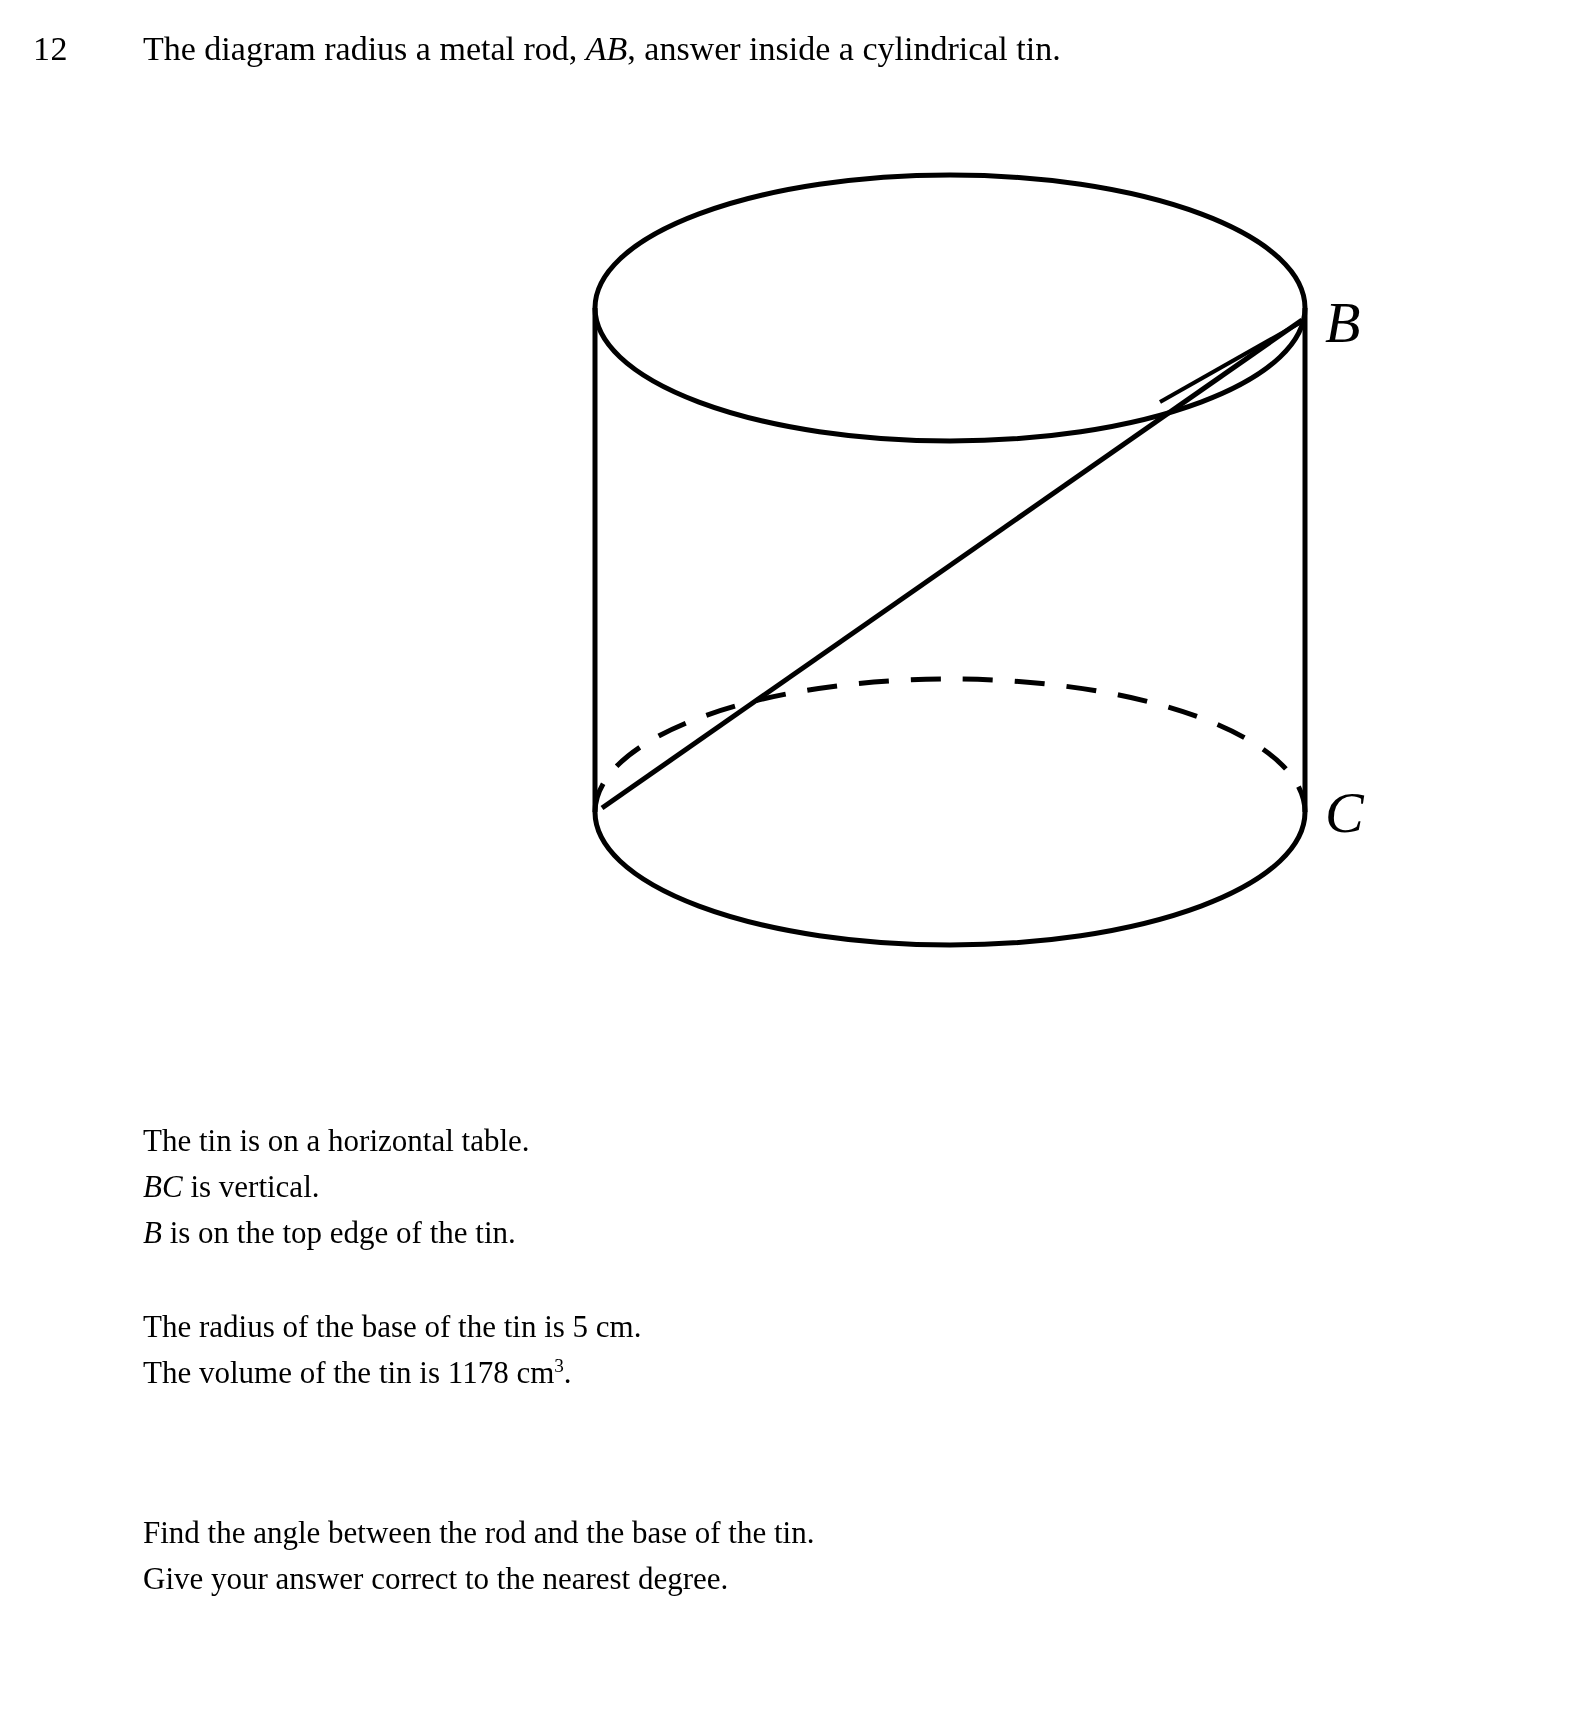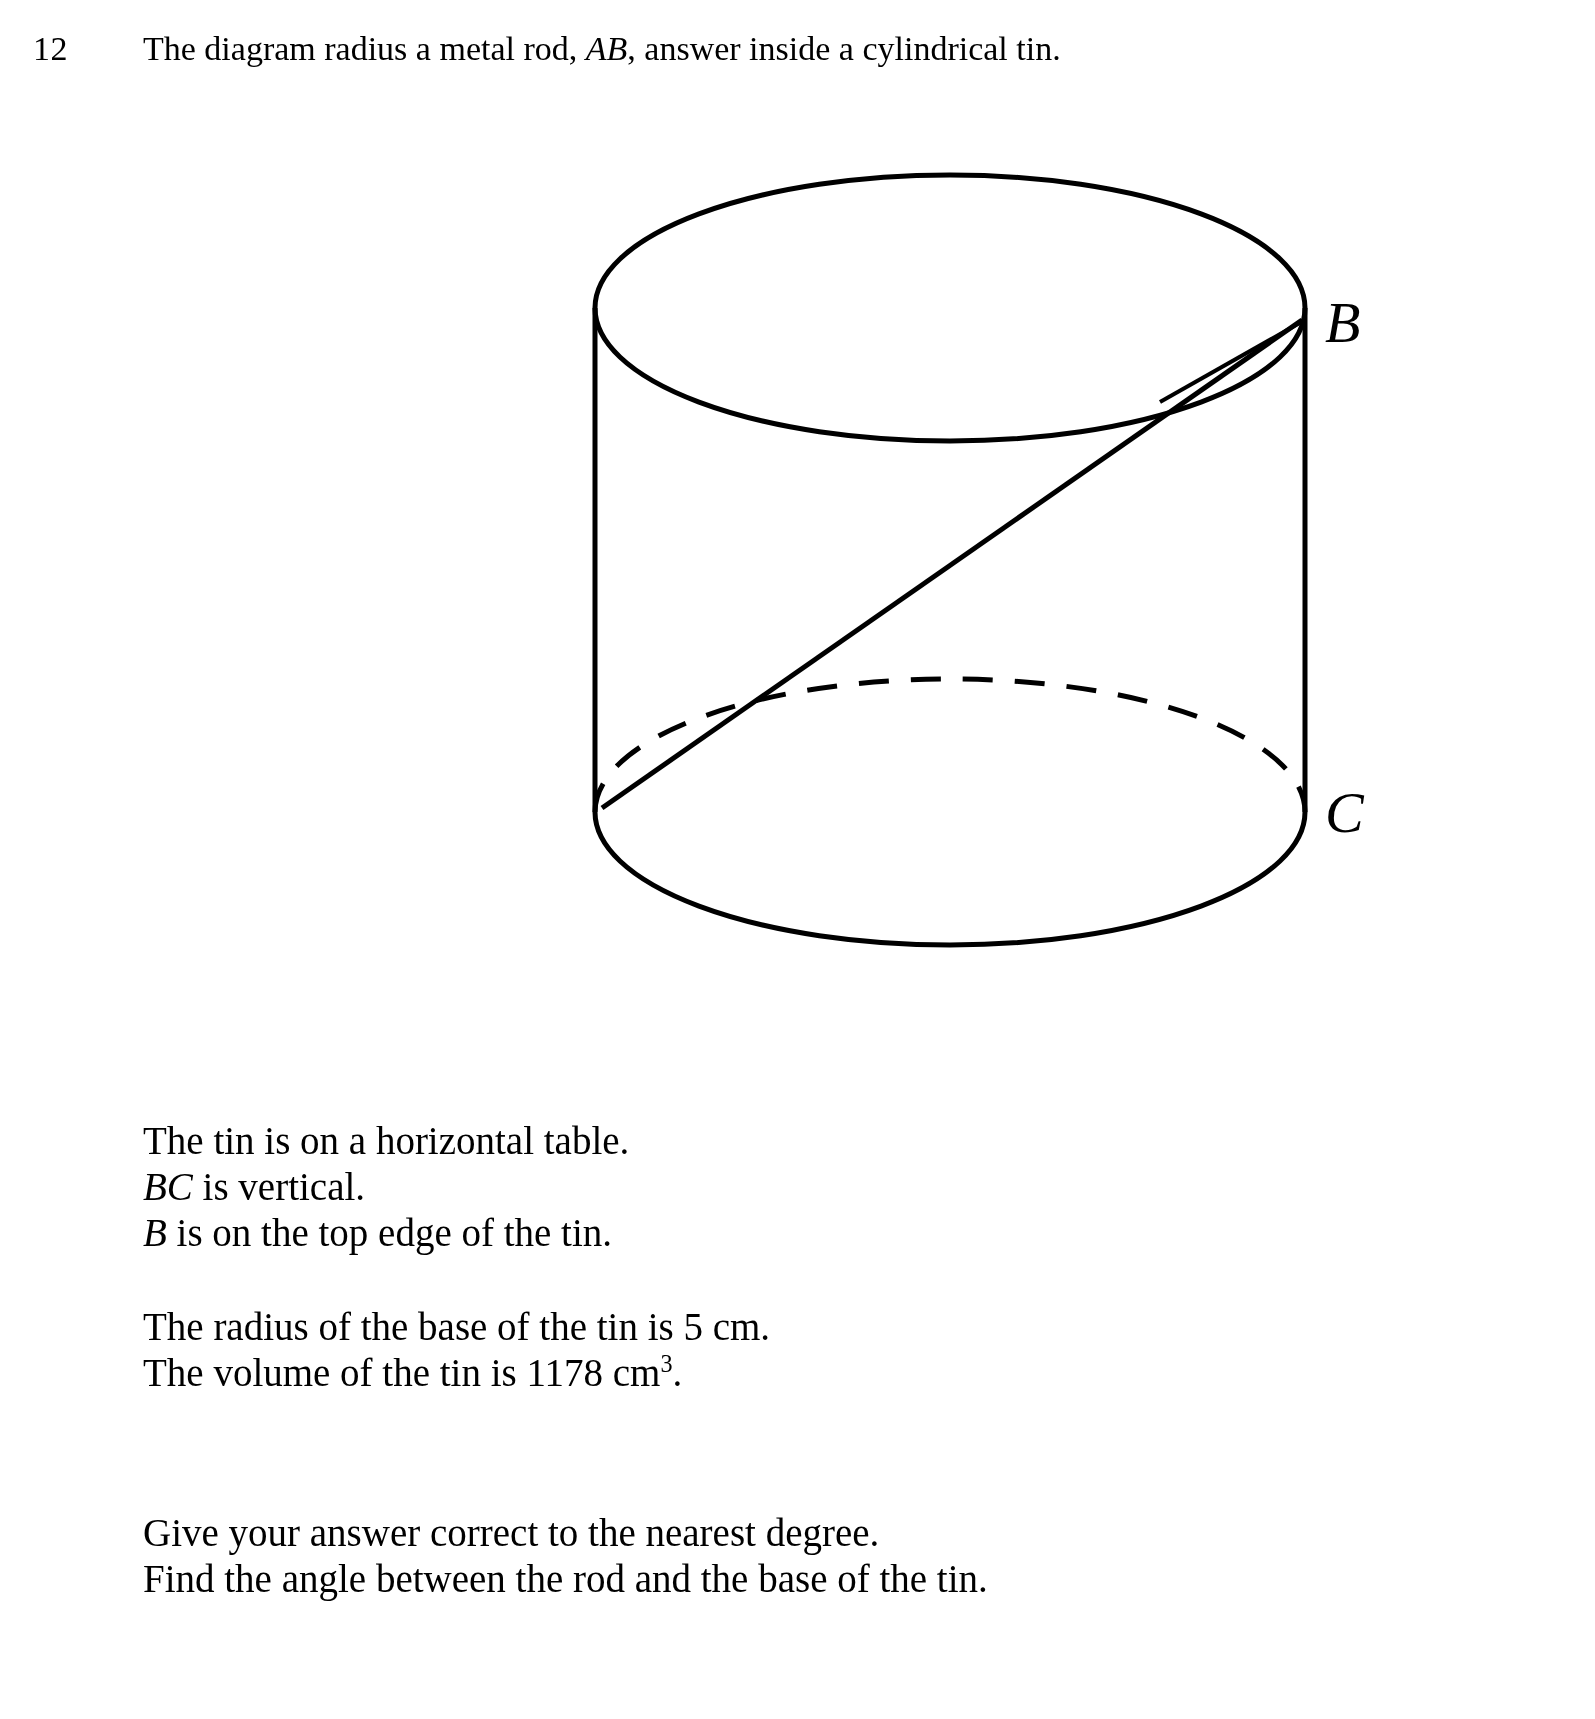--- a/index.html
+++ b/index.html
@@ -39,21 +39,21 @@
     position: absolute;
     left: 560px;
     top: 140px;
     width: 900px;
     height: 850px;
   }
 
   .body-block {
     position: absolute;
     left: 143px;
-    font-size: 39px;
+    font-size: 31px;
     line-height: 46px;
   }
 
   .block-a { top: 1118px; }
   .block-b { top: 1304px; }
   .block-c { top: 1510px; }
 
   .body-block div { white-space: nowrap; }
 
   sup {
@@ -109,15 +109,15 @@
 <div class="body-block block-b">
   <div>
     <span>The radius of the base of the tin is 5 cm.</span>
   </div>
   <div>
     <span>The volume of the tin is 1178 cm</span><sup>3</sup><span>.</span>
   </div>
 </div>
 
 <div class="body-block block-c">
+  <div>Find the angle between the rod and the base of the tin.</div>
   <div>Give your answer correct to the nearest degree.</div>
-  <div>Find the angle between the rod and the base of the tin.</div>
 </div>
 
 </body></html>

